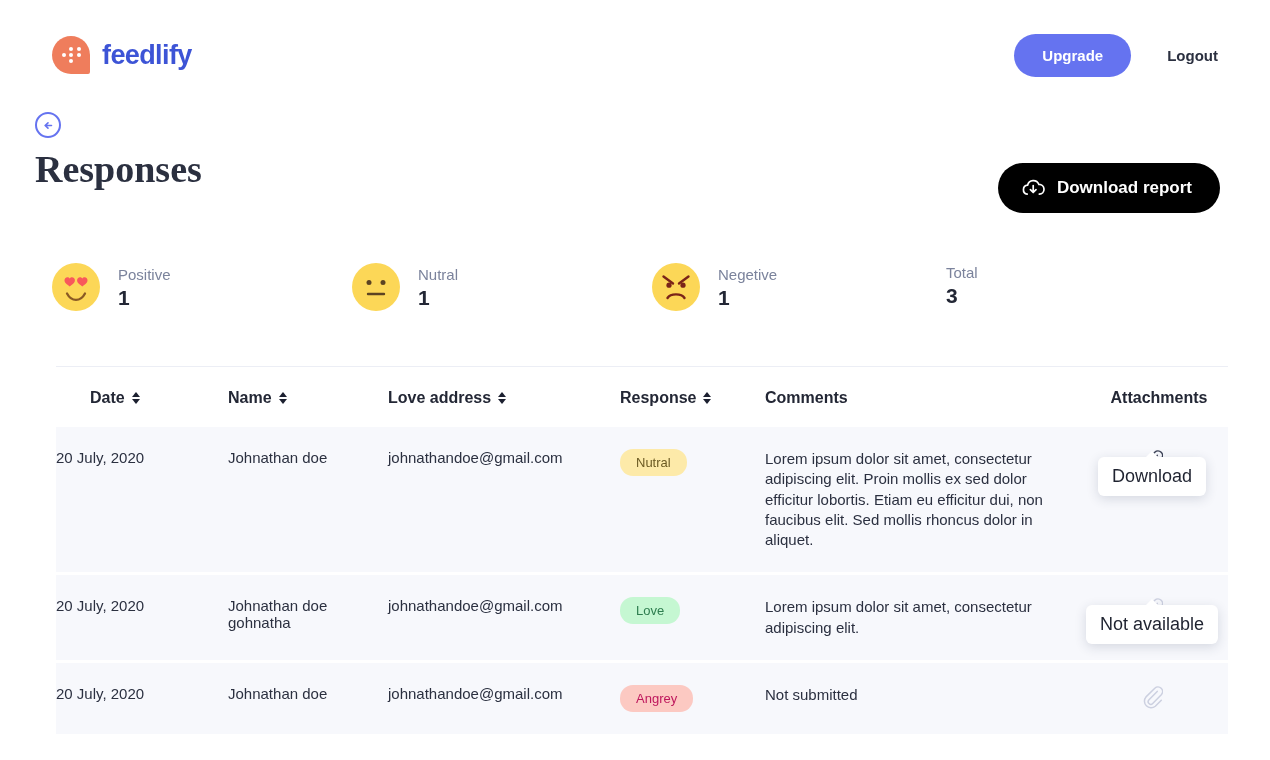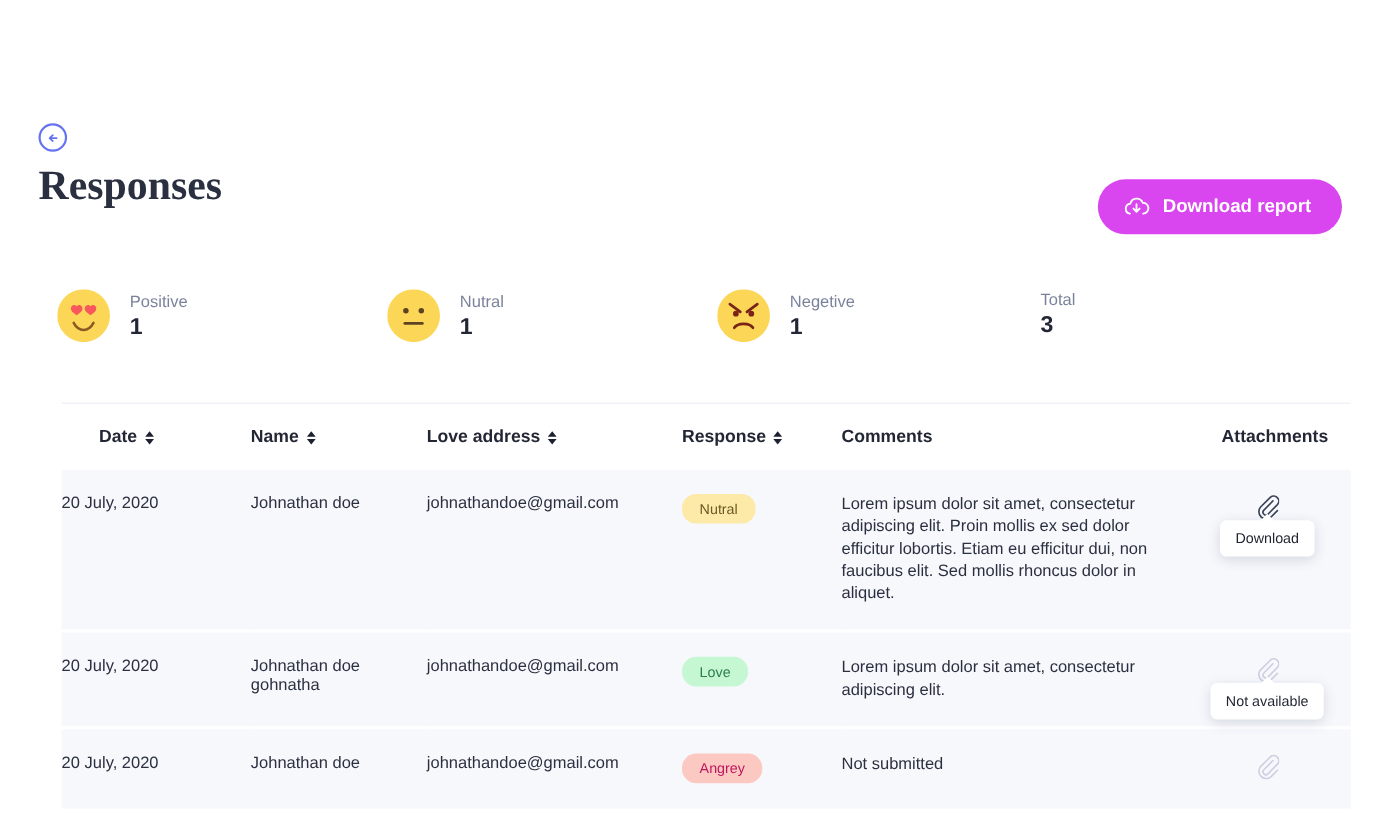--- a/index.html
+++ b/index.html
@@ -64,21 +64,21 @@
     border: 2px solid #6573f0; background: transparent;
     display: flex; align-items: center; justify-content: center;
     cursor: pointer; padding: 0; margin-bottom: 9px;
   }
   .page-title {
     font-family: "Liberation Serif", serif;
     font-size: 38px; font-weight: bold; color: #2b3040; letter-spacing: 0px;
   }
   .btn-download {
     position: absolute; right: 50px; top: 163px;
-    background: #d946ef; color: #ffffff; border: none; cursor: pointer;
+    background: #000000; color: #ffffff; border: none; cursor: pointer;
     font-family: "Liberation Sans", sans-serif;
     font-size: 17px; font-weight: bold;
     padding: 14px 28px 14px 22px; border-radius: 26px;
     display: flex; align-items: center; gap: 11px;
   }
 
   
   .stats {
     position: absolute; left: 52px; top: 263px; width: 1168px;
     display: flex; align-items: flex-start;
@@ -129,37 +129,60 @@
     line-height: 1;
   }
   .badge.nutral { background: #fdeaa9; color: #6b5a23; }
   .badge.love   { background: #c5f7d2; color: #2e7d4f; }
   .badge.angrey { background: #fcc9c2; color: #be185d; }
 
   .attach-cell { position: relative; display: inline-block; }
   .clip { display: block; margin: 0 auto; }
   .tooltip {
     position: absolute; left: 50%; transform: translateX(-50%);
-    top: 24px; background: #ffffff; color: #1f2330;
-    font-size: 13px; white-space: nowrap;
+    top: 8px; background: #ffffff; color: #1f2330;
+    font-size: 18px; white-space: nowrap;
     padding: 9px 14px; border-radius: 6px;
     box-shadow: 0 3px 12px rgba(40,48,80,0.16);
   }
   .tooltip::before {
     content: ""; position: absolute; left: 50%; top: -6px;
     transform: translateX(-50%);
     border-left: 7px solid transparent; border-right: 7px solid transparent;
     border-bottom: 7px solid #ffffff;
   }
 </style>
 </head>
 <body>
 
 <div class="page">
 
+  <div class="topbar">
+    <div class="brand">
+      <span class="brand-mark">
+        <span class="bubble"></span>
+        <span class="dots">
+          <i class="off"></i>
+            <i></i>
+            <i></i>
+          <i></i>
+            <i></i>
+            <i></i>
+          <i class="off"></i>
+            <i></i>
+            <i class="off"></i>
+        </span>
+      </span>
+      <span class="brand-name">feedlify</span>
+    </div>
+    <div class="top-actions">
+      <button class="btn-upgrade">Upgrade</button>
+      <button class="btn-logout">Logout</button>
+    </div>
+  </div>
 
   <div class="title-block">
     <button class="back-btn">
       <svg width="13" height="13" viewBox="0 0 13 13">
         <path d="M9.5 6.5 H3.4 M6 3.8 L3.1 6.5 L6 9.2" fill="none" stroke="#6573f0" stroke-width="1.6" stroke-linecap="round" stroke-linejoin="round"></path>
       </svg>
     </button>
     <div class="page-title">Responses</div>
   </div>
 

